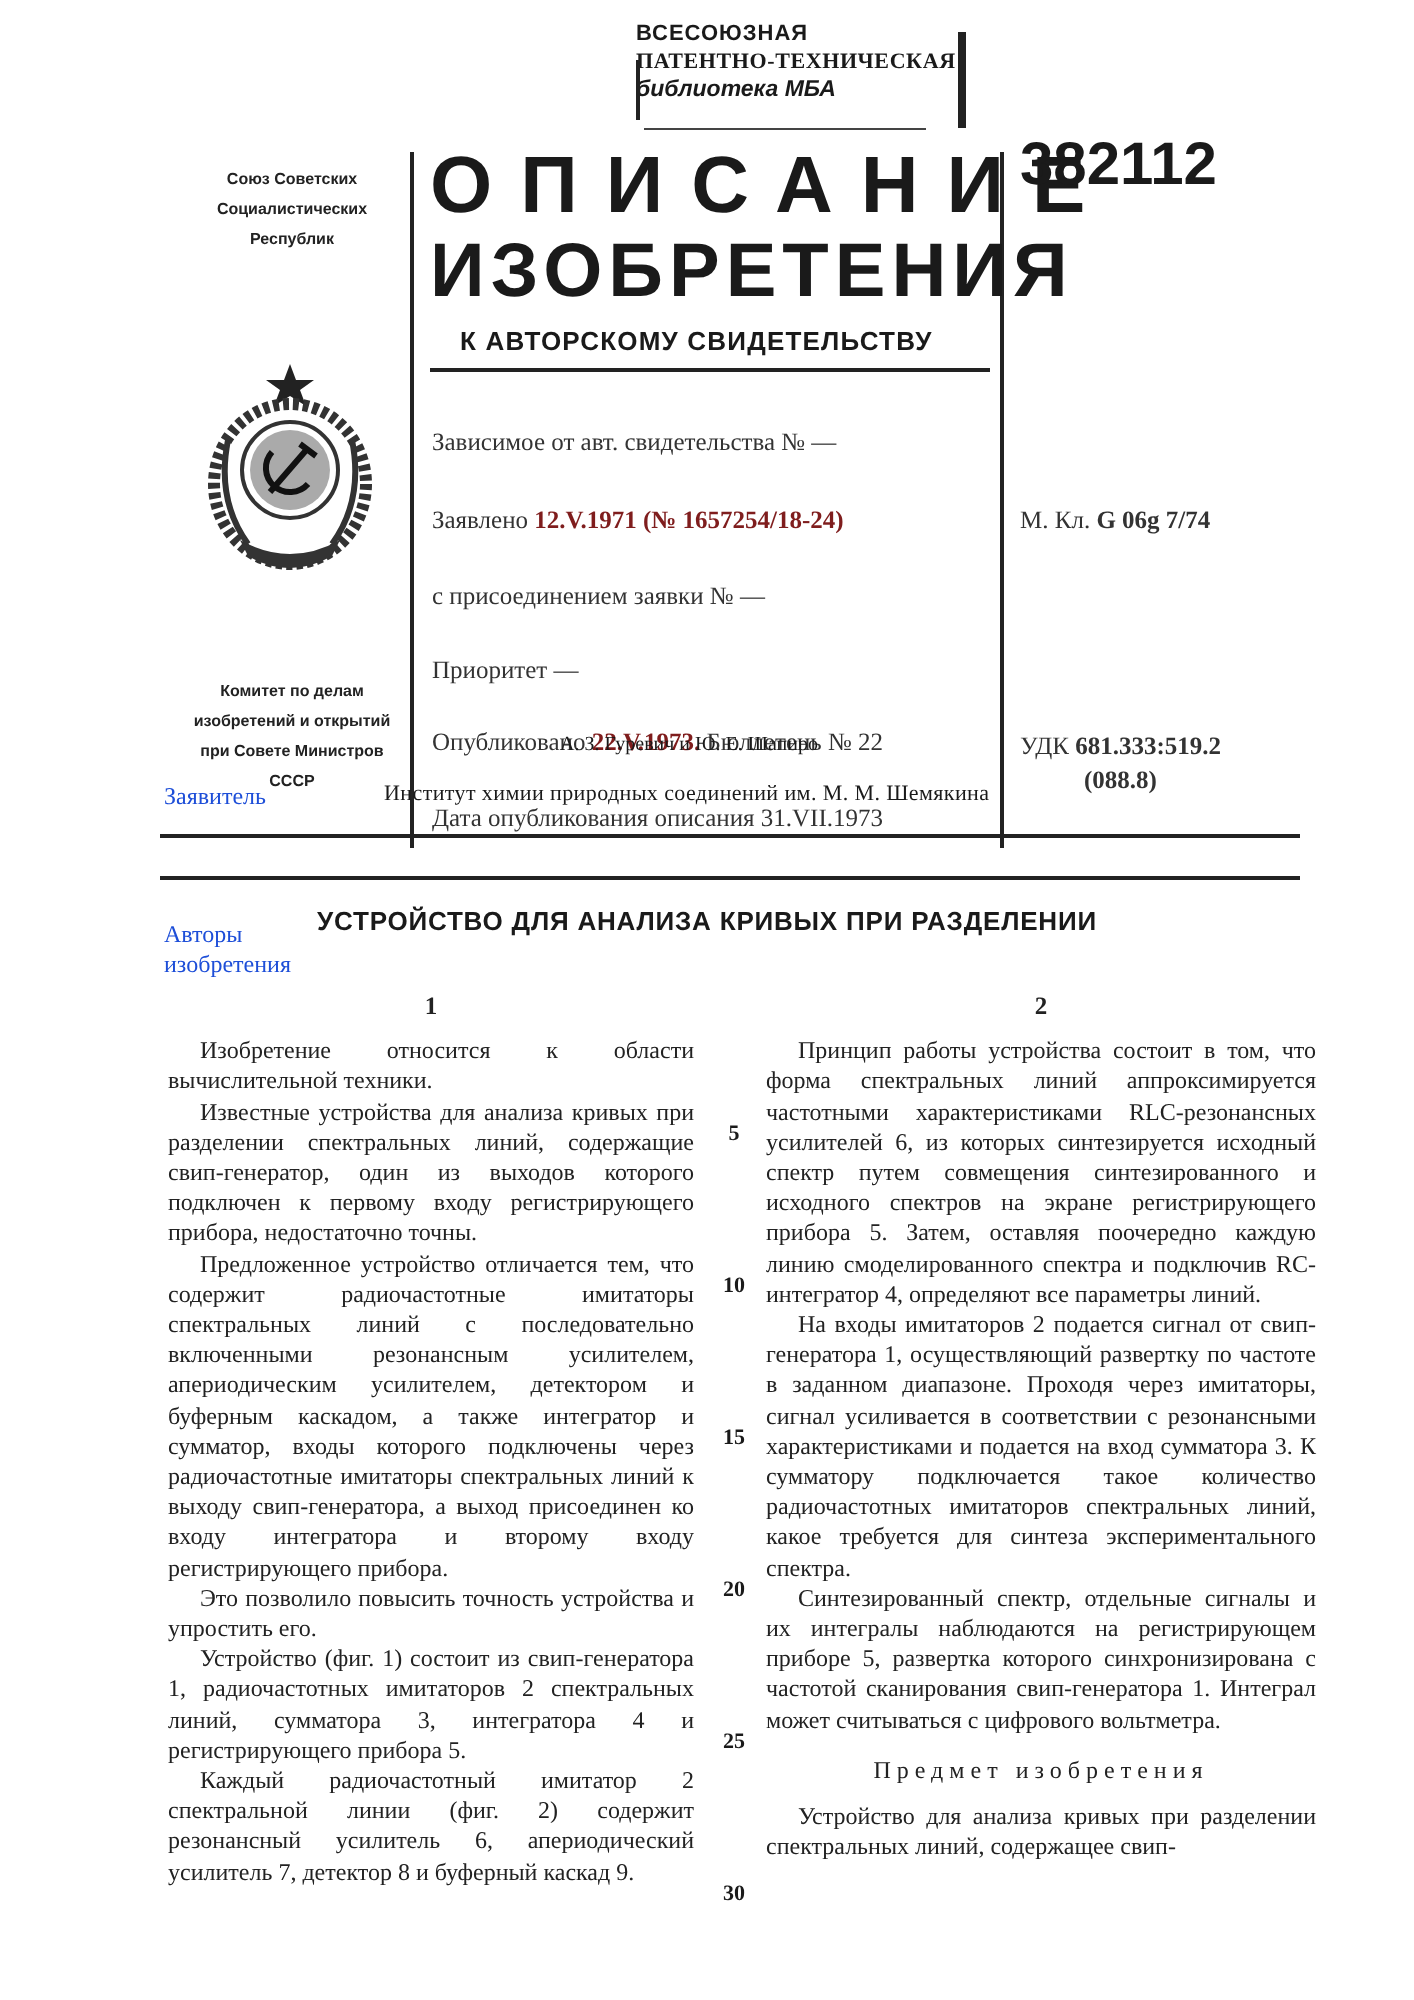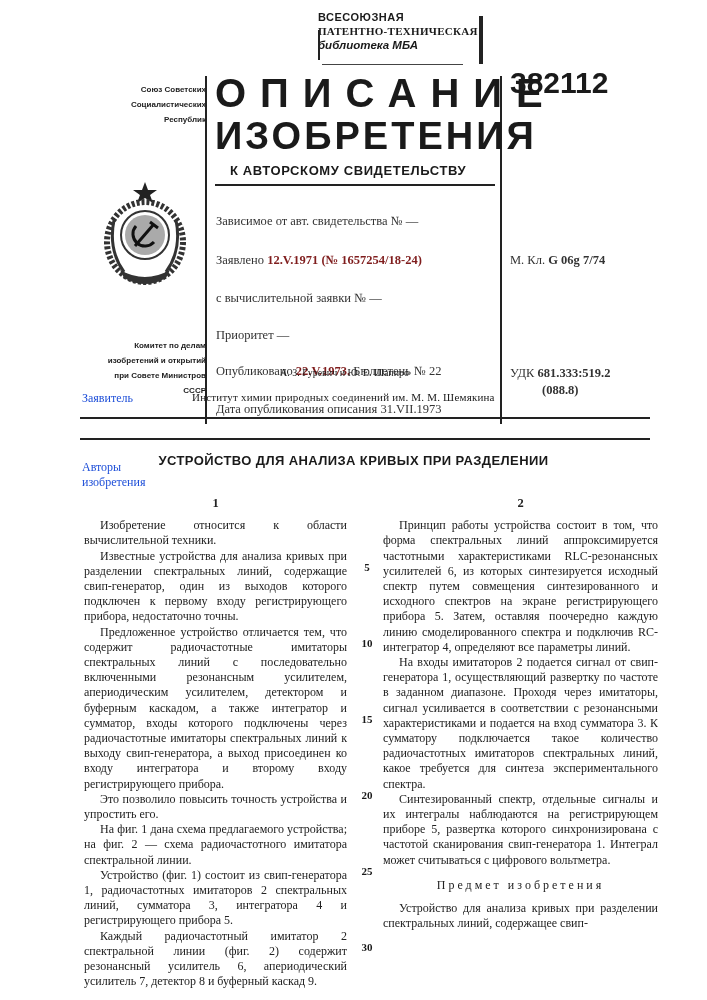--- a/index.html
+++ b/index.html
@@ -9,21 +9,21 @@
   
   .stamp { left: 318px; top: 6px; width: 175px; height: 60px; text-align: left; font-family: "Liberation Sans", sans-serif; font-weight: bold; font-size: 11px; line-height: 14px; }
   .stamp .l1 { display:block; margin-top: 4px; letter-spacing: 0.5px; }
   .stamp .l2 { display:block; font-family: "Liberation Serif", serif; letter-spacing: 0.3px; }
   .stamp .l3 { display:block; font-style: italic; font-size: 11.5px; }
   .stamp .bar-left { position:absolute; left: 0; top: 24px; width: 2px; height: 30px; background:#222; }
   .stamp .bar-right { position:absolute; right: 10px; top: 10px; width: 4px; height: 48px; background:#222; }
   .stamp .underline { position:absolute; left: 4px; right: 30px; top: 58px; height: 1px; background:#444; }
 
   
-  .leftcol { left: 86px; width: 120px; text-align: right; font-family: "Liberation Sans", sans-serif; font-size: 8px; line-height: 15px; font-weight: bold; color: #222; }
+  .leftcol { left: 86px; width: 120px; text-align: center; font-family: "Liberation Sans", sans-serif; font-size: 8px; line-height: 15px; font-weight: bold; color: #222; }
   .lc-top { top: 82px; }
   .lc-bottom { top: 338px; }
   .emblem { left: 102px; top: 180px; width: 86px; height: 120px; }
 
   
   .vrule { width: 2px; background: #222; }
   .vr1 { left: 205px; top: 76px; height: 348px; }
   .vr2 { left: 500px; top: 76px; height: 348px; }
 
   
@@ -104,21 +104,21 @@
 <div class="abs subtitle">К АВТОРСКОМУ СВИДЕТЕЛЬСТВУ</div>
 <div class="abs title-rule"></div>
 <div class="abs patnum">382112</div>
 
 <div class="abs meta m1">Зависимое от авт. свидетельства № —</div>
 <div class="abs meta m2">
   <span>Заявлено</span>
   <b>12.V.1971</b>
   <b>(№ 1657254/18-24)</b>
 </div>
-<div class="abs meta m3">с вычислительной заявки № —</div>
+<div class="abs meta m3">с присоединением заявки № —</div>
 <div class="abs meta m4">Приоритет —</div>
 <div class="abs meta m5">
   <span>Опубликовано</span>
   <b>22.V.1973.</b>
   <span>Бюллетень № 22</span>
 </div>
 <div class="abs meta m6">
   <span>Дата опубликования описания</span>
   <span>31.VII.1973</span>
 </div>
@@ -149,21 +149,20 @@
 <div class="abs doc-title">
   <div>УСТРОЙСТВО ДЛЯ АНАЛИЗА КРИВЫХ ПРИ РАЗДЕЛЕНИИ</div>
 </div>
 
 <div class="abs col c1">
   <div class="col-num">1</div>
   <p>Изобретение относится к области вычислительной техники.</p>
   <p>Известные устройства для анализа кривых при разделении спектральных линий, содержащие свип-генератор, один из выходов которого подключен к первому входу регистрирующего прибора, недостаточно точны.</p>
   <p>Предложенное устройство отличается тем, что содержит радиочастотные имитаторы спектральных линий с последовательно включенными резонансным усилителем, апериодическим усилителем, детектором и буферным каскадом, а также интегратор и сумматор, входы которого подключены через радиочастотные имитаторы спектральных линий к выходу свип-генератора, а выход присоединен ко входу интегратора и второму входу регистрирующего прибора.</p>
   <p>Это позволило повысить точность устройства и упростить его.</p>
-  <p>На фиг. 1 дана схема предлагаемого устройства; на фиг. 2 — схема радиочастотного имитатора спектральной линии.</p>
   <p>Устройство (фиг. 1) состоит из свип-генератора 1, радиочастотных имитаторов 2 спектральных линий, сумматора 3, интегратора 4 и регистрирующего прибора 5.</p>
   <p>Каждый радиочастотный имитатор 2 спектральной линии (фиг. 2) содержит резонансный усилитель 6, апериодический усилитель 7, детектор 8 и буферный каскад 9.</p>
 </div>
 
 <div class="abs lineno" style="top:561px;">5</div>
 <div class="abs lineno" style="top:637px;">10</div>
 <div class="abs lineno" style="top:713px;">15</div>
 <div class="abs lineno" style="top:789px;">20</div>
 <div class="abs lineno" style="top:865px;">25</div>
 <div class="abs lineno" style="top:941px;">30</div>

